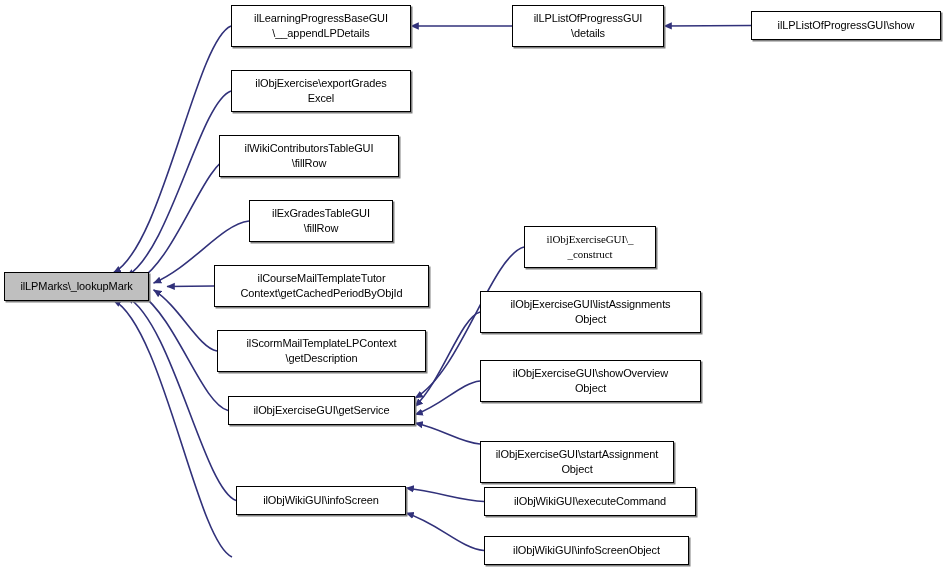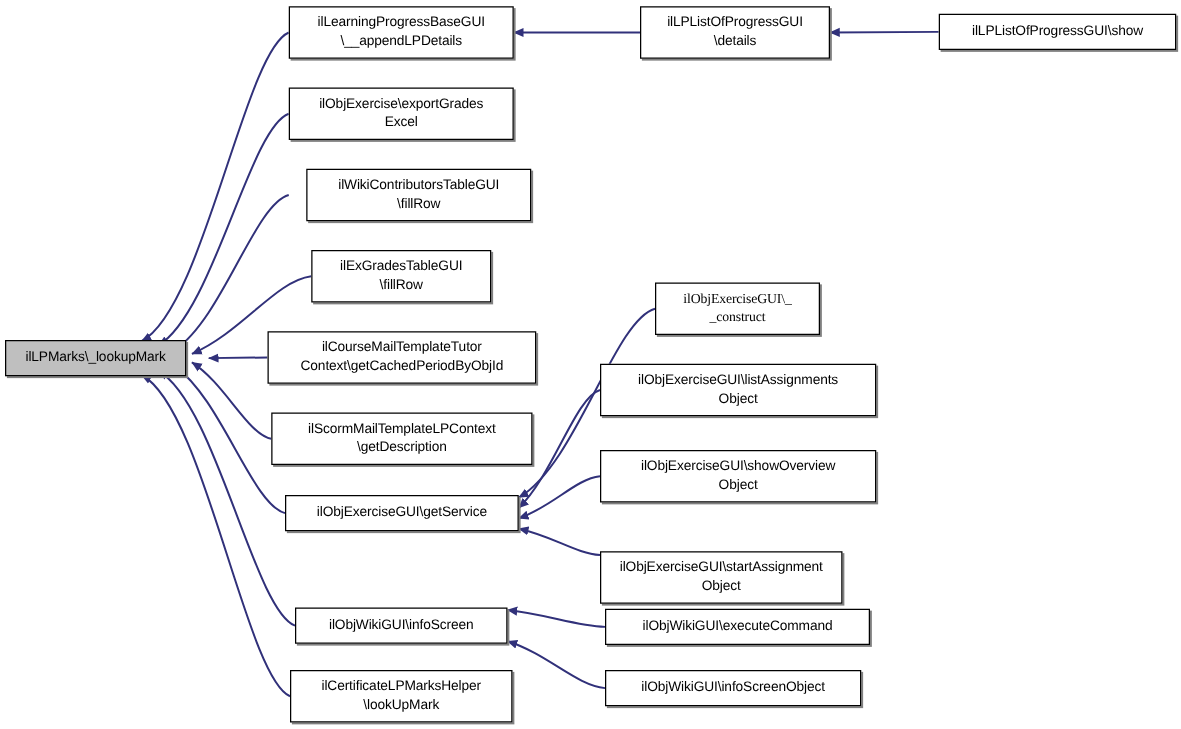--- a/index.html
+++ b/index.html
@@ -81,32 +81,30 @@
         <path d="M 484 501.5 C 460.6 500.69, 438.76 491.78, 406 488" marker-end="url(#arrowhead)"></path>
         <path d="M 484 550.5 C 460.6 548.25, 438.76 523.5, 406 513" marker-end="url(#arrowhead)"></path>
       </g>
   </svg>
 
 <div class="node focus" style="left: 4px; top: 272px; width: 145px; height: 29px;"><span class="node-label">ilLPMarks\_lookupMark</span></div>
     <div class="node" style="left: 231px; top: 5px; width: 180px; height: 42px;"><span class="node-label">ilLearningProgressBaseGUI
 \__appendLPDetails</span></div>
     <div class="node" style="left: 231px; top: 70px; width: 180px; height: 42px;"><span class="node-label">ilObjExercise\exportGrades
 Excel</span></div>
-    <div class="node" style="left: 245px; top: 135px; width: 180px; height: 42px;"><span class="node-label">ilWikiContributorsTableGUI
+    <div class="node" style="left: 219px; top: 135px; width: 180px; height: 42px;"><span class="node-label">ilWikiContributorsTableGUI
 \fillRow</span></div>
     <div class="node" style="left: 249px; top: 200px; width: 144px; height: 42px;"><span class="node-label">ilExGradesTableGUI
 \fillRow</span></div>
     <div class="node" style="left: 217px; top: 330px; width: 209px; height: 42px;"><span class="node-label">ilScormMailTemplateLPContext
 \getDescription</span></div>
     <div class="node" style="left: 214px; top: 265px; width: 215px; height: 42px;"><span class="node-label">ilCourseMailTemplateTutor
 Context\getCachedPeriodByObjId</span></div>
     <div class="node" style="left: 228px; top: 396px; width: 187px; height: 29px;"><span class="node-label">ilObjExerciseGUI\getService</span></div>
     <div class="node" style="left: 236px; top: 486px; width: 170px; height: 29px;"><span class="node-label">ilObjWikiGUI\infoScreen</span></div>
-    <div class="node" style="left: 232px; top: 536px; width: 178px; height: 42px;"><span class="node-label">ilCertificateLPMarksHelper
-\lookUpMark</span></div>
     <div class="node" style="left: 512px; top: 5px; width: 152px; height: 42px;"><span class="node-label">ilLPListOfProgressGUI
 \details</span></div>
     <div class="node" style="left: 751px; top: 11px; width: 190px; height: 29px;"><span class="node-label">ilLPListOfProgressGUI\show</span></div>
     <div class="node" style="left: 524px; top: 226px; width: 132px; height: 42px; font-family: Liberation Serif, serif;"><span class="node-label">ilObjExerciseGUI\_
 _construct</span></div>
     <div class="node" style="left: 480px; top: 291px; width: 221px; height: 42px;"><span class="node-label">ilObjExerciseGUI\listAssignments
 Object</span></div>
     <div class="node" style="left: 480px; top: 360px; width: 221px; height: 42px;"><span class="node-label">ilObjExerciseGUI\showOverview
 Object</span></div>
     <div class="node" style="left: 480px; top: 441px; width: 194px; height: 42px;"><span class="node-label">ilObjExerciseGUI\startAssignment

